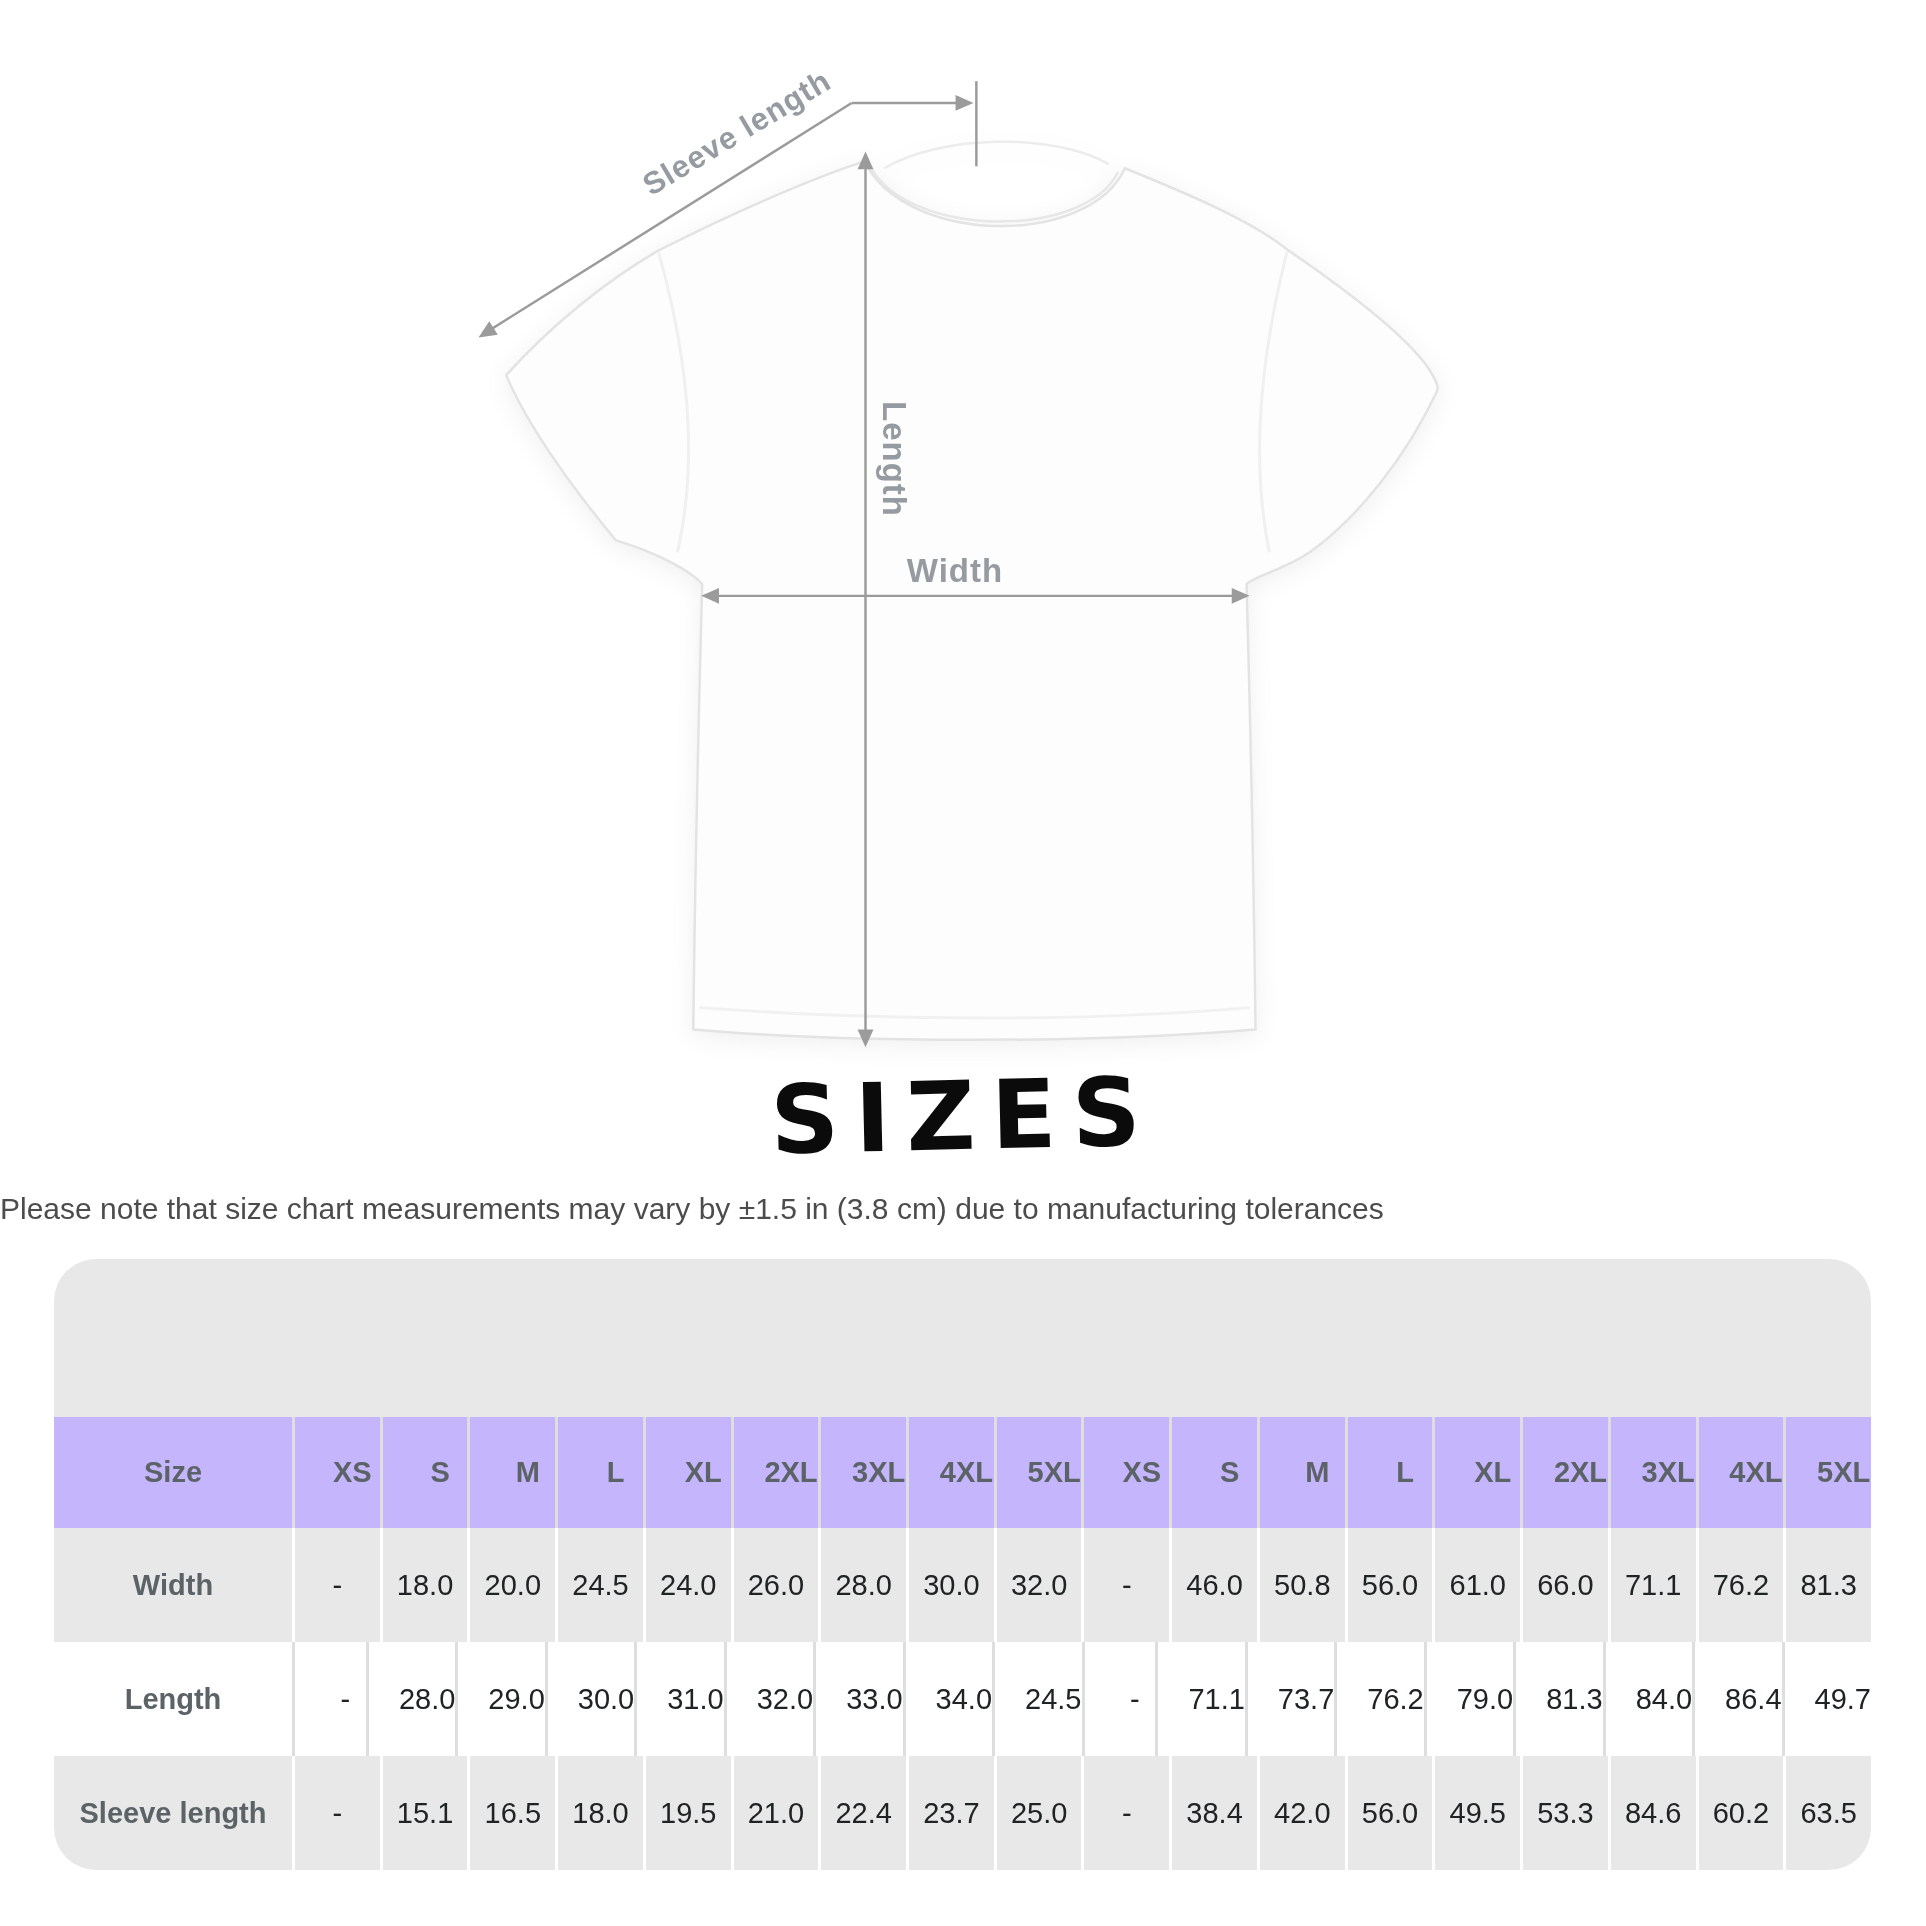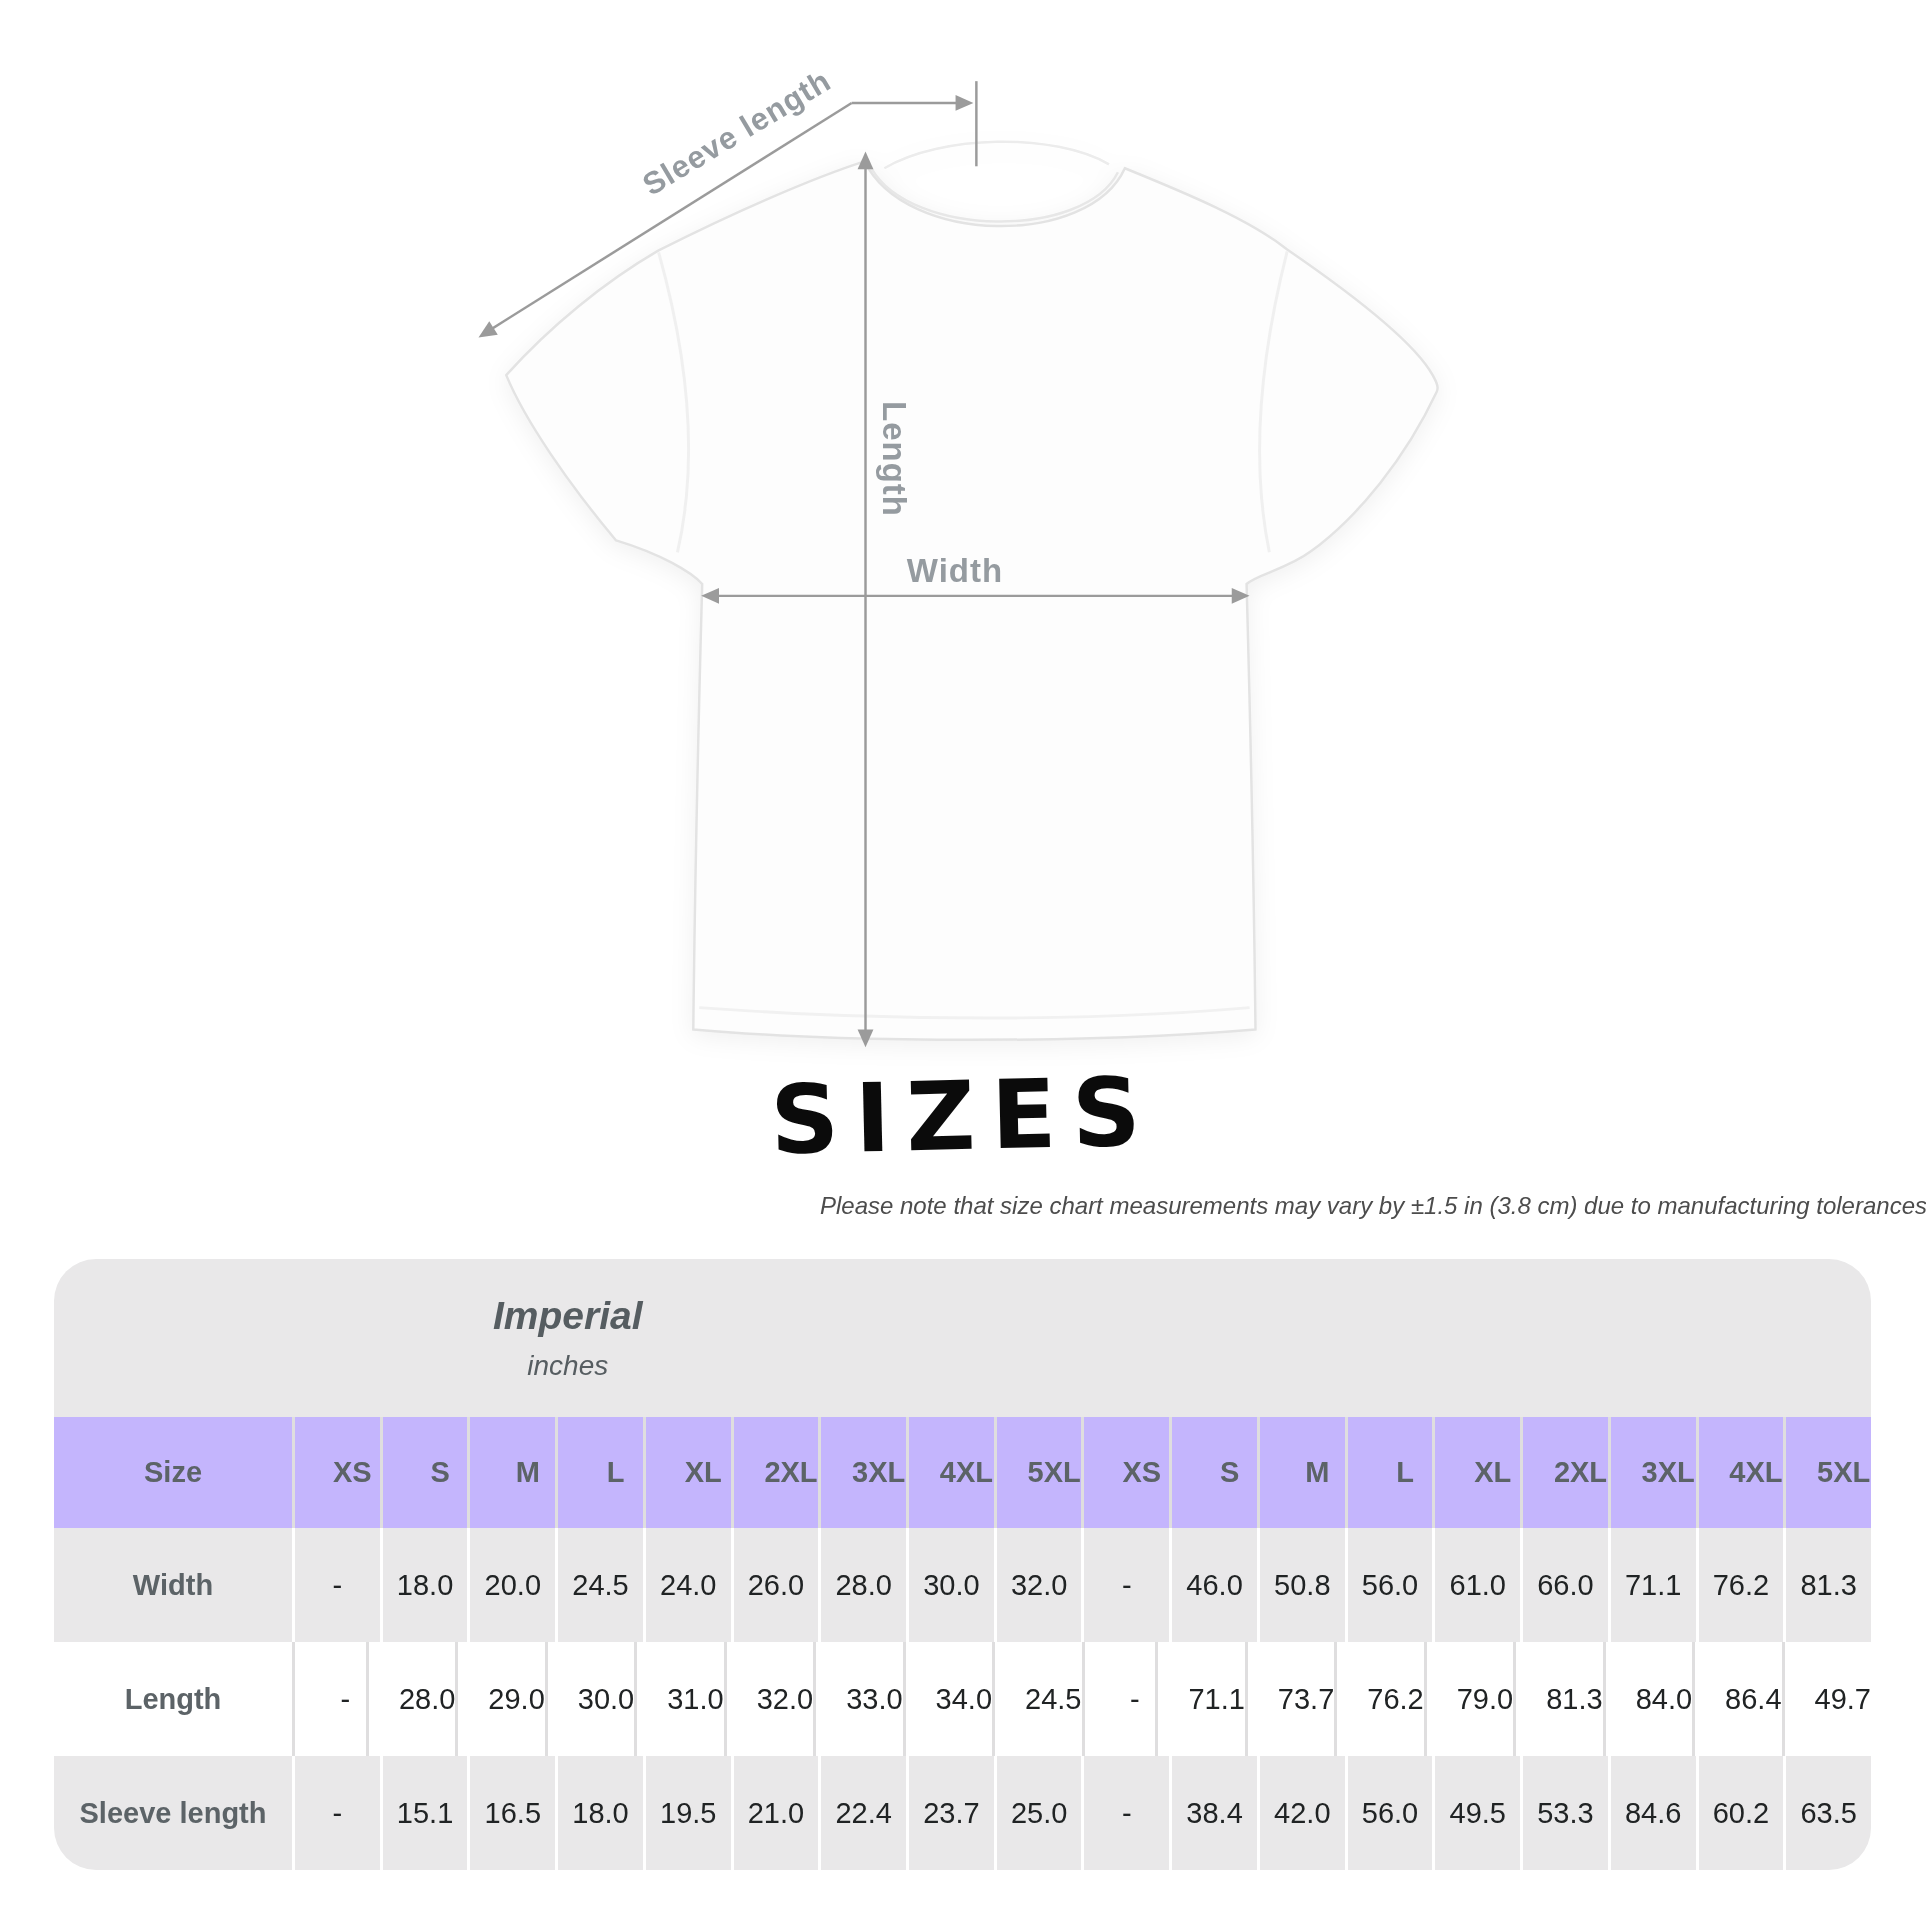--- a/index.html
+++ b/index.html
@@ -16,22 +16,22 @@
   .lbl-length{left:894px;top:459px;font-size:33px;letter-spacing:1px;
               transform:translate(-50%,-50%) rotate(90deg);}
   .lbl-width{left:955px;top:571px;font-size:33px;letter-spacing:1px;
              transform:translate(-50%,-50%);}
 
   
   .title{position:absolute;left:0;top:1061px;width:100%;text-align:center;
          font-family:"DejaVu Sans", sans-serif;font-weight:bold;
          font-size:95px;letter-spacing:16px;color:#0b0b0b;
          transform:rotate(-1.3deg);}
-  .note{position:absolute;left:0;top:1192px;width:100%;text-align:right;
-        font-style:italic;font-size:24px;color:#4c4c4c;}
+  .note{position:absolute;left:0;top:1192px;width:100%;text-align:left;
+        font-size:30px;color:#4c4c4c;}
 
   
   .sizetable{position:absolute;left:54px;top:1259px;width:1817px;
              border-radius:42px;overflow:hidden;}
   .row{display:grid;grid-template-columns:238px repeat(18,1fr);align-items:stretch;}
   .band{background:#e9e8e9;height:158px;}
   .group{display:flex;flex-direction:column;align-items:center;justify-content:center;height:100%;}
   .g1{grid-column:1 / 11;}
   .g2{grid-column:11 / 20;}
   .gt{font-style:italic;font-weight:bold;font-size:39px;color:#565d61;}
@@ -106,24 +106,20 @@
   <span class="ann-label lbl-length">Length</span>
   <span class="ann-label lbl-width">Width</span>
 </div>
 
 <div class="title">SIZES</div>
 <div class="note">Please note that size chart measurements may vary by ±1.5 in (3.8 cm) due to manufacturing tolerances</div>
 
 <div class="sizetable">
 
   <div class="row band">
-    <div class="group g1">
-      <div class="gt">Imperial</div>
-      <div class="gs">inches</div>
-    </div>
   </div>
 
   <div class="row hrow">
     <div class="cell rl">Size</div>
     <div class="cell hd">XS</div>
     <div class="cell hd">S</div>
     <div class="cell hd">M</div>
     <div class="cell hd">L</div>
     <div class="cell hd">XL</div>
     <div class="cell hd">2XL</div>

